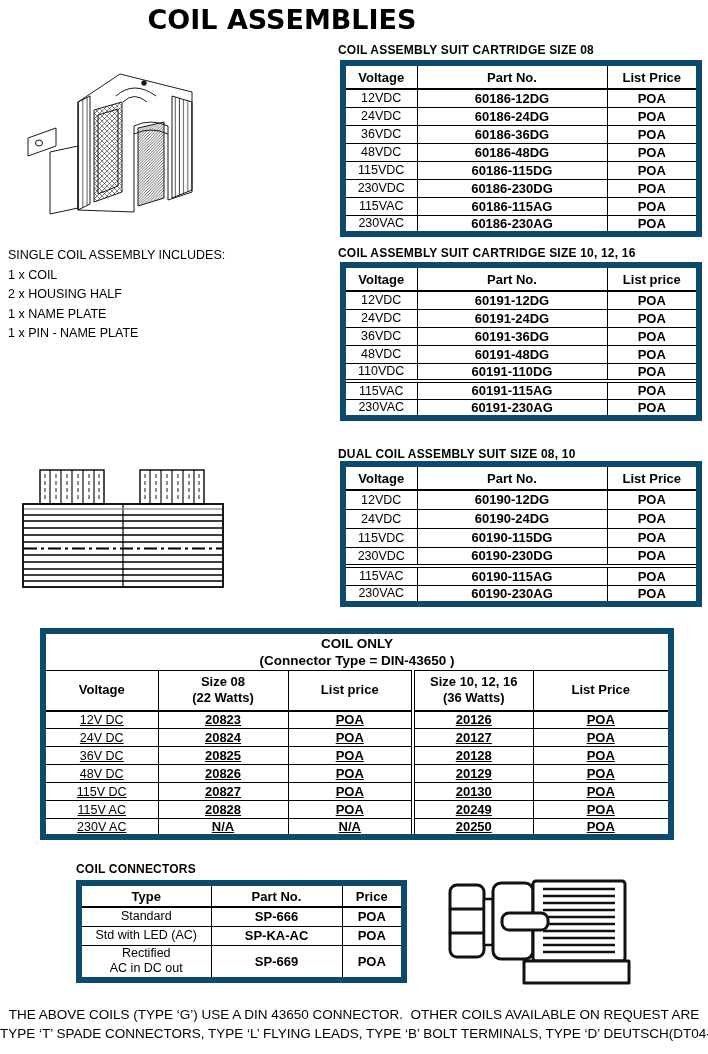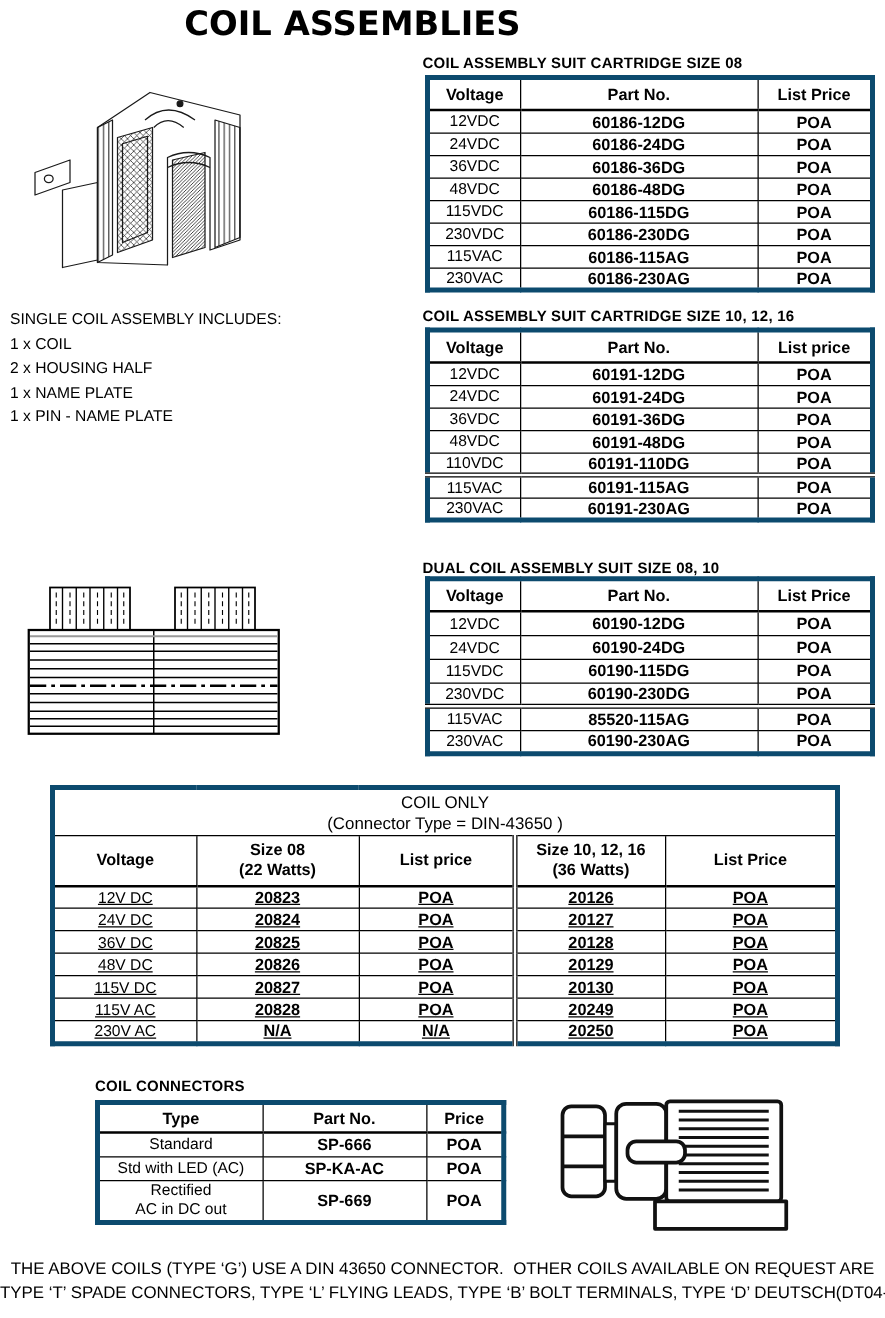--- a/index.html
+++ b/index.html
@@ -3,36 +3,36 @@
 <meta charset="utf-8">
 <style>
   html,body{margin:0;padding:0;background:#fff;}
   .page{position:relative;width:708px;height:1054px;background:#fff;color:#000;
         font-family:"Liberation Sans",sans-serif;overflow:hidden;}
   .abs{position:absolute;}
   .page-title{left:0;top:4px;width:564px;text-align:center;margin:0;
         font-family:"DejaVu Sans",sans-serif;font-weight:bold;font-size:27px;letter-spacing:0;}
   .caption{font-weight:bold;font-size:12px;letter-spacing:.2px;white-space:pre;}
   table{border-collapse:collapse;table-layout:fixed;background:#fff;}
-  .tbl{border:4px solid #0c4a6e;}
+  .tbl{border:6px solid #0c4a6e;}
   .tbl th,.tbl td{border:1px solid #000;text-align:center;vertical-align:middle;
         padding:0;overflow:hidden;}
   .tbl th{font-size:13px;font-weight:bold;}
   .tbl thead th{border-bottom:2px solid #000;}
   .tbl td{font-size:12.5px;font-weight:normal;}
   .tbl td.b{font-weight:bold;font-size:13px;}
   tr.sep>td{border-top:4px double #000;}
   .dleft{border-left:4px double #000 !important;}
   .pre{white-space:pre-line;line-height:1.25;}
   .t123 thead tr{height:26px;}
   .t1 tbody tr{height:18px;}
   .t2 tbody tr{height:18px;}
   .t3 tbody tr{height:19px;}
   .t4 .titlerow td{height:36px;border-bottom:1px solid #000;}
-  .t4 .titlerow .l1{font-size:13.5px;font-weight:normal;line-height:17px;}
+  .t4 .titlerow .l1{font-size:13.5px;font-weight:bold;line-height:17px;}
   .t4 thead tr.hdr{height:40px;}
   .t4 tbody tr{height:18px;text-decoration:underline;}
   .t5 thead tr{height:24px;}
   .t5 tbody tr{height:19px;}
   .t5 tbody tr.tall{height:32px;}
   .note{left:8px;top:246px;width:244px;font-size:12.5px;line-height:19.5px;}
   .footer{left:0;top:1005px;width:708px;text-align:center;font-size:13.5px;line-height:19px;}
   .footer div{white-space:pre;}
 </style>
 </head>
@@ -237,21 +237,21 @@
           <td class="b">60190-115DG</td>
           <td class="b">POA</td>
         </tr>
       <tr>
           <td>230VDC</td>
           <td class="b">60190-230DG</td>
           <td class="b">POA</td>
         </tr>
       <tr class="sep">
           <td>115VAC</td>
-          <td class="b">85520-115AG</td>
+          <td class="b">60190-115AG</td>
           <td class="b">POA</td>
         </tr>
       <tr>
           <td>230VAC</td>
           <td class="b">60190-230AG</td>
           <td class="b">POA</td>
         </tr>
     </tbody>
   </table>
 

